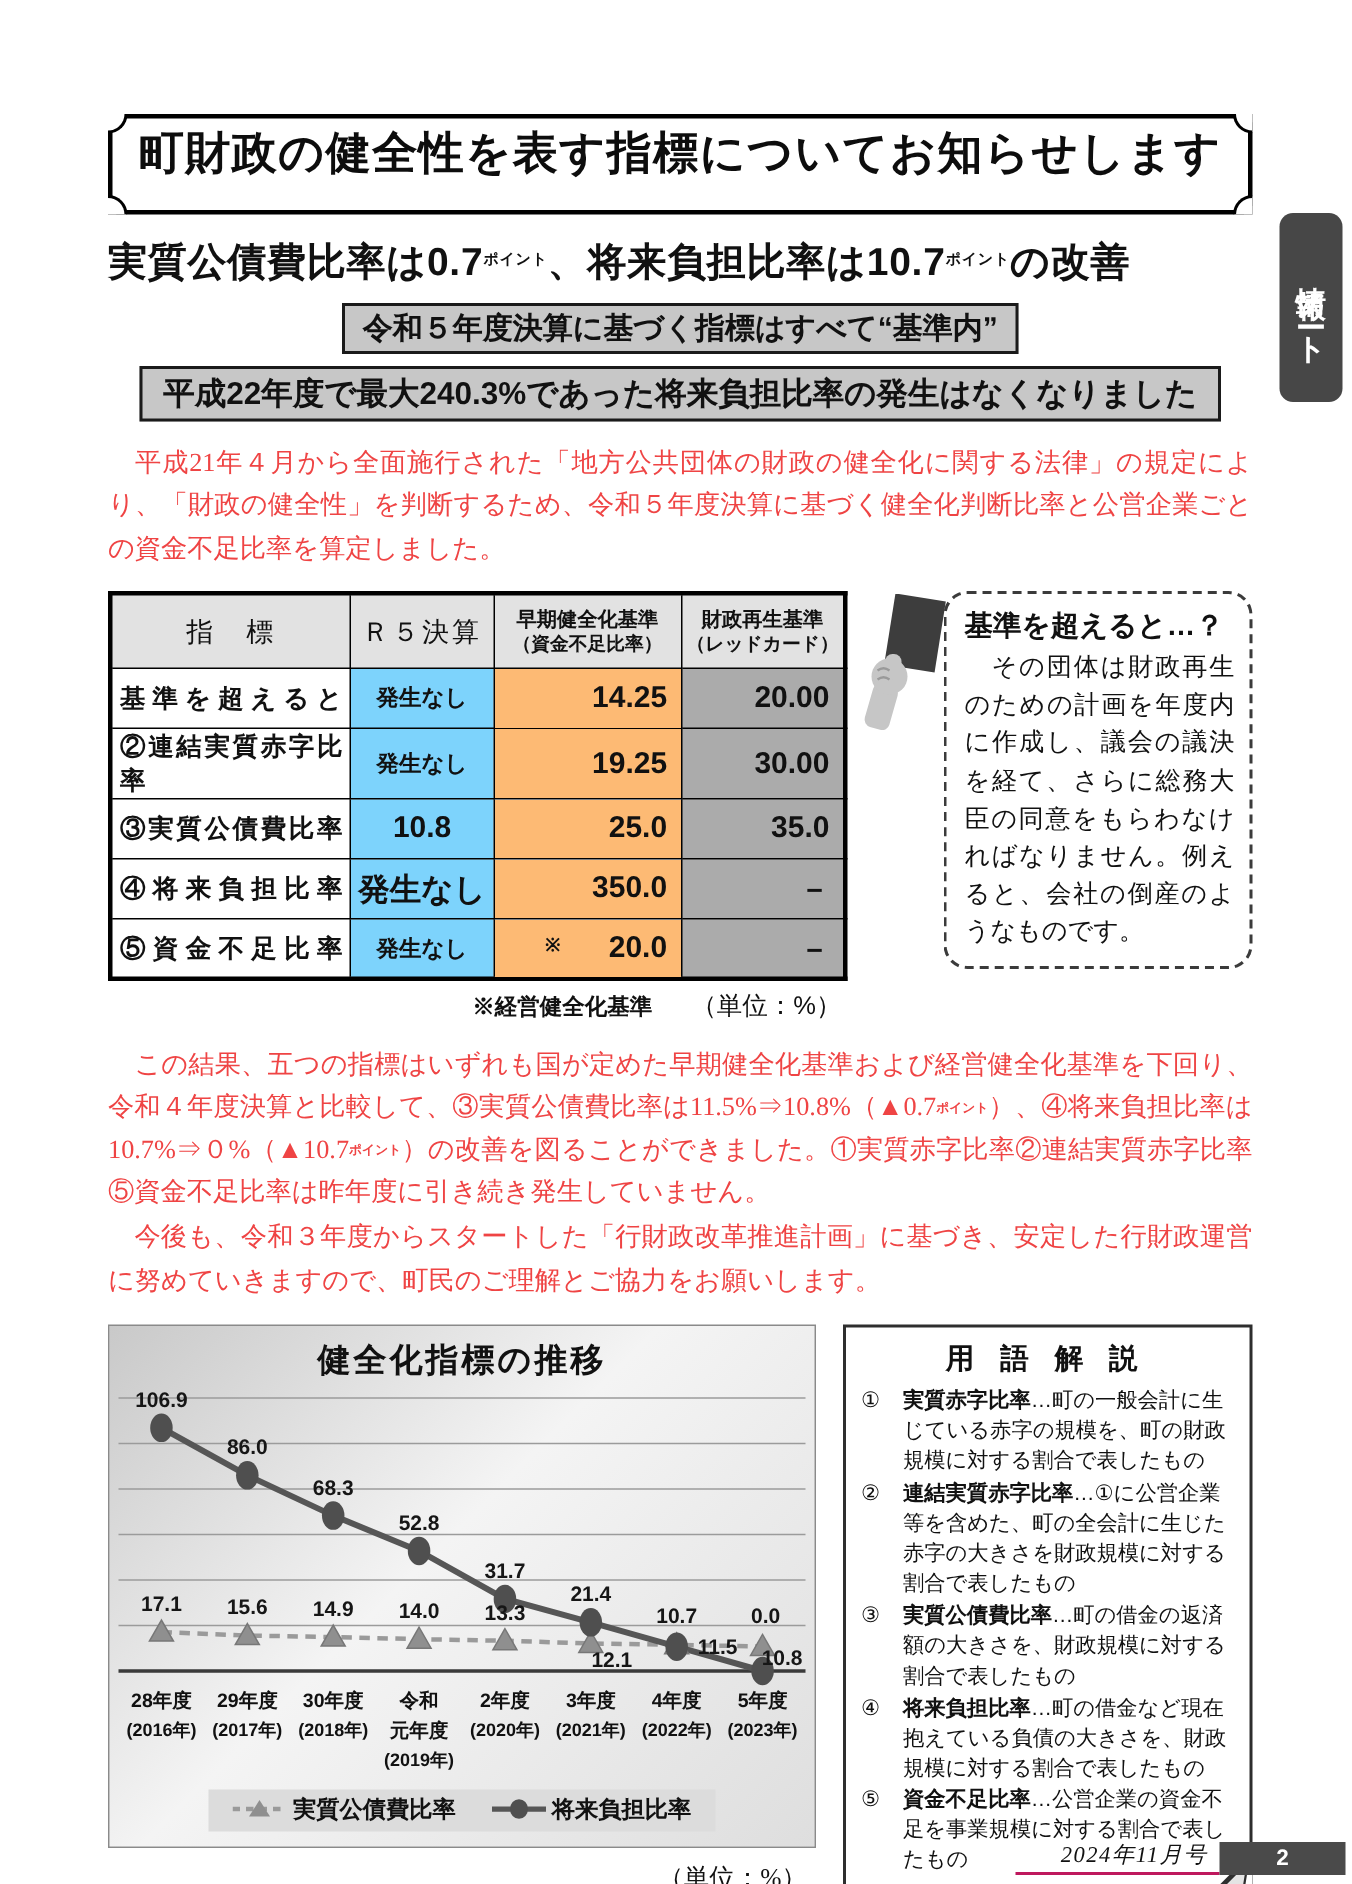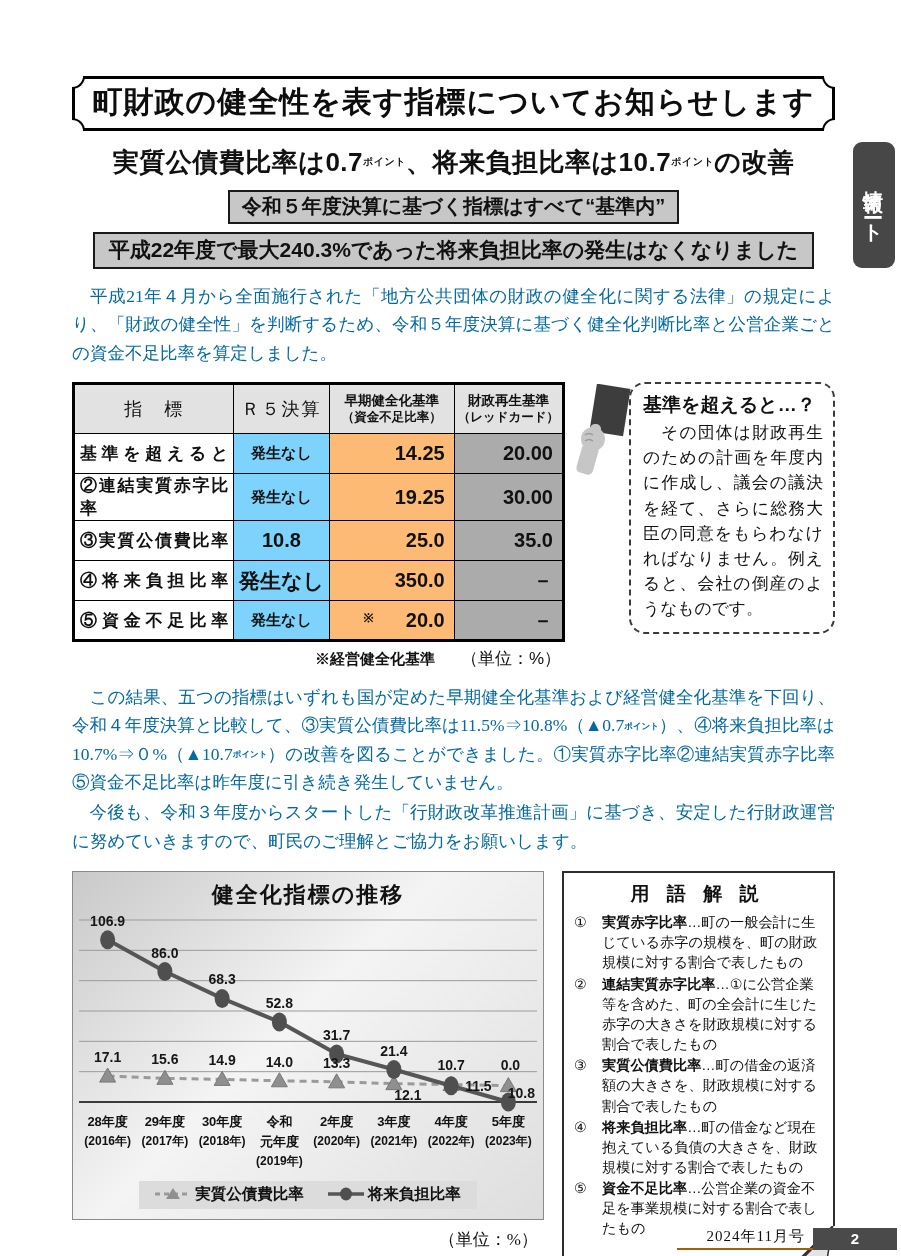--- a/index.html
+++ b/index.html
@@ -9,42 +9,42 @@
   .content { margin:0 66px 0 72px; }
 
   
   .info-tab { position:absolute; top:142px; right:6px; width:42px; height:126px;
     background:#474747; color:#fff; border-radius:9px;
     writing-mode:vertical-rl; display:flex; align-items:center; justify-content:center;
     font-family:"Liberation Sans", sans-serif; font-weight:bold; font-size:20px; letter-spacing:3px; }
 
   
   .title-box { position:relative; margin-top:76px; border:3px solid #000; background:#fff;
-    text-align:center; padding:3px 0 5px; }
+    text-align:center; padding:3px 0 17px; }
   .title-box h1 { font-family:"Liberation Sans", sans-serif; font-weight:bold; font-size:30px; letter-spacing:1px; color:#0d0d0d; }
   .notch { position:absolute; width:13px; height:13px; background:#fff; }
   .notch.tl { top:-3px; left:-3px; border-right:2.5px solid #000; border-bottom:2.5px solid #000; border-bottom-right-radius:13px; }
   .notch.tr { top:-3px; right:-3px; border-left:2.5px solid #000; border-bottom:2.5px solid #000; border-bottom-left-radius:13px; }
   .notch.bl { bottom:-3px; left:-3px; border-right:2.5px solid #000; border-top:2.5px solid #000; border-top-right-radius:13px; }
   .notch.br { bottom:-3px; right:-3px; border-left:2.5px solid #000; border-top:2.5px solid #000; border-top-left-radius:13px; }
 
-  .subtitle { margin-top:14px; text-align:center; font-family:"Liberation Sans", sans-serif;
+  .subtitle { margin-top:14px; font-family:"Liberation Sans", sans-serif;
     font-weight:bold; font-size:26px; letter-spacing:0.5px; }
   .pt { display:inline-flex; flex-direction:row; vertical-align:middle; line-height:1;
     font-size:10px; font-weight:bold; transform:translateY(-2px); }
   .pt span { display:block; }
   .pt-sm { font-size:8.5px; transform:translateY(-1px); }
 
   .gray-box-wrap { text-align:center; }
   .gray-box { display:inline-block; background:#c7c7c7; border:2px solid #1a1a1a;
     font-family:"Liberation Sans", sans-serif; font-weight:bold; }
   .gray-box.first { margin-top:10px; font-size:20px; padding:1px 12px 2px; }
   .gray-box.second { margin-top:8px; font-size:21px; padding:2px 14px 3px; }
 
-  .body-p { margin-top:13px; font-size:17.5px; line-height:1.62; text-align:justify; color:#0369a1; }
+  .body-p { margin-top:13px; font-size:17.5px; line-height:1.62; text-align:justify; color:#ef4444; }
 
   
   .table-section { margin-top:15px; display:flex; gap:14px; }
   .tbl-col { width:493px; }
   table.ind { border-collapse:collapse; border:3px solid #000; width:493px;
     font-family:"Liberation Sans", sans-serif; }
   table.ind th, table.ind td { border:1.8px solid #000; }
   table.ind thead th { background:#e2e2e2; height:50px; vertical-align:middle; text-align:center; }
   th.h-main { font-size:18px; font-weight:normal; letter-spacing:2px; }
   th .h2l-1 { font-size:13.5px; font-weight:bold; line-height:1.25; }
@@ -89,21 +89,21 @@
   .gloss { flex:1; position:relative; border:2px solid #2e2e2e; padding:8px 12px 26px 10px;
     font-family:"Liberation Sans", sans-serif; }
   .gloss-title { text-align:center; font-weight:bold; font-size:19px; letter-spacing:6px; margin-bottom:5px; }
   .gloss-item { display:flex; gap:6px; font-size:14.2px; line-height:1.42; margin-bottom:1px; }
   .gloss-item .gnum { width:22px; flex:none; }
   .gloss-item .gterm { font-weight:bold; }
   .fold { position:absolute; right:-2px; bottom:-2px; }
 
   
   .page-footer { position:absolute; right:4px; bottom:6px; display:flex; align-items:flex-end; }
-  .issue { font-size:15px; padding:0 8px 2px 30px; border-bottom:2px solid #a16207; letter-spacing:1px; }
+  .issue { font-size:15px; padding:0 8px 2px 30px; border-bottom:2px solid #be185d; letter-spacing:1px;font-style:italic; }
   .page-num { background:#4a4a4a; color:#fff; width:84px; height:22px; text-align:center;
     font-family:"Liberation Sans", sans-serif; font-weight:bold; font-size:15px; line-height:22px; }
 </style>
 </head>
 <body>
 
 <div class="page">
 
   <div class="info-tab">
     <span>情報ノート</span>

